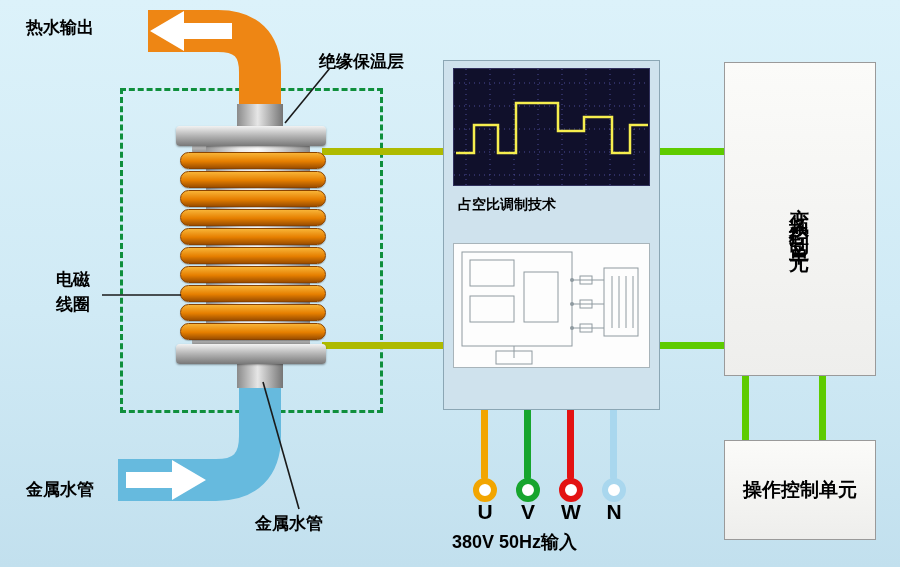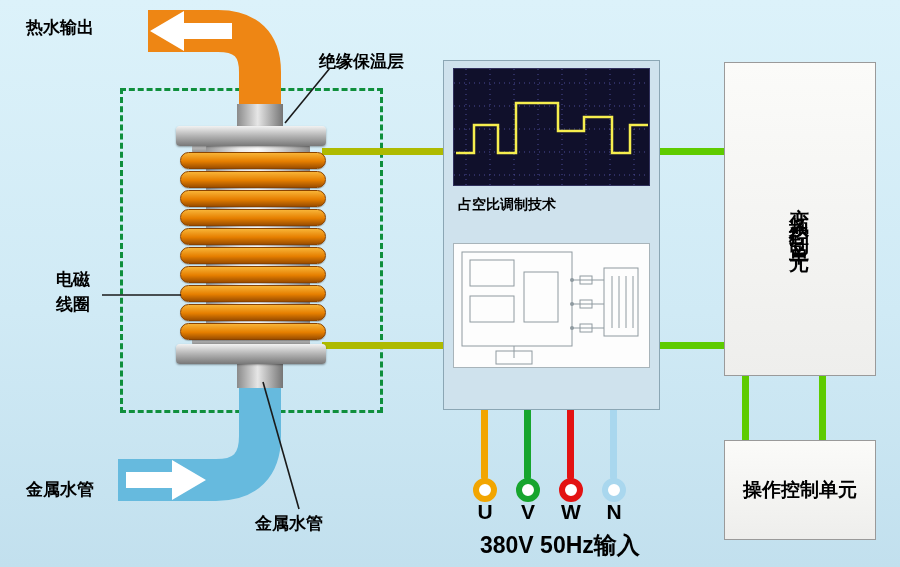--- a/index.html
+++ b/index.html
@@ -176,21 +176,21 @@
   <div class="phase-ring" style="left: 473px; border-color: rgb(242, 165, 0);"></div>
   <div class="phase-ring" style="left: 516px; border-color: rgb(23, 165, 46);"></div>
   <div class="phase-ring" style="left: 559px; border-color: rgb(227, 18, 18);"></div>
   <div class="phase-ring" style="left: 602px; border-color: rgb(169, 215, 238);"></div>
 
   <div class="phase-letter" style="left:473px;">U</div>
   <div class="phase-letter" style="left:516px;">V</div>
   <div class="phase-letter" style="left:559px;">W</div>
   <div class="phase-letter" style="left:602px;">N</div>
 
-  <div class="diagram-label" style="left:480px; top:530px; font-size:23px;">380V 50Hz输入</div>
+  <div class="diagram-label" style="left:452px; top:530px; font-size:18px;">380V 50Hz输入</div>
 
   <div class="unit-box" style="top:62px; height:314px;">
     <div class="vfd-label">变频控制单元</div>
   </div>
   <div class="unit-box" style="top:440px; height:100px;">
     <div class="op-label">操作控制单元</div>
   </div>
 
 </div>
 

